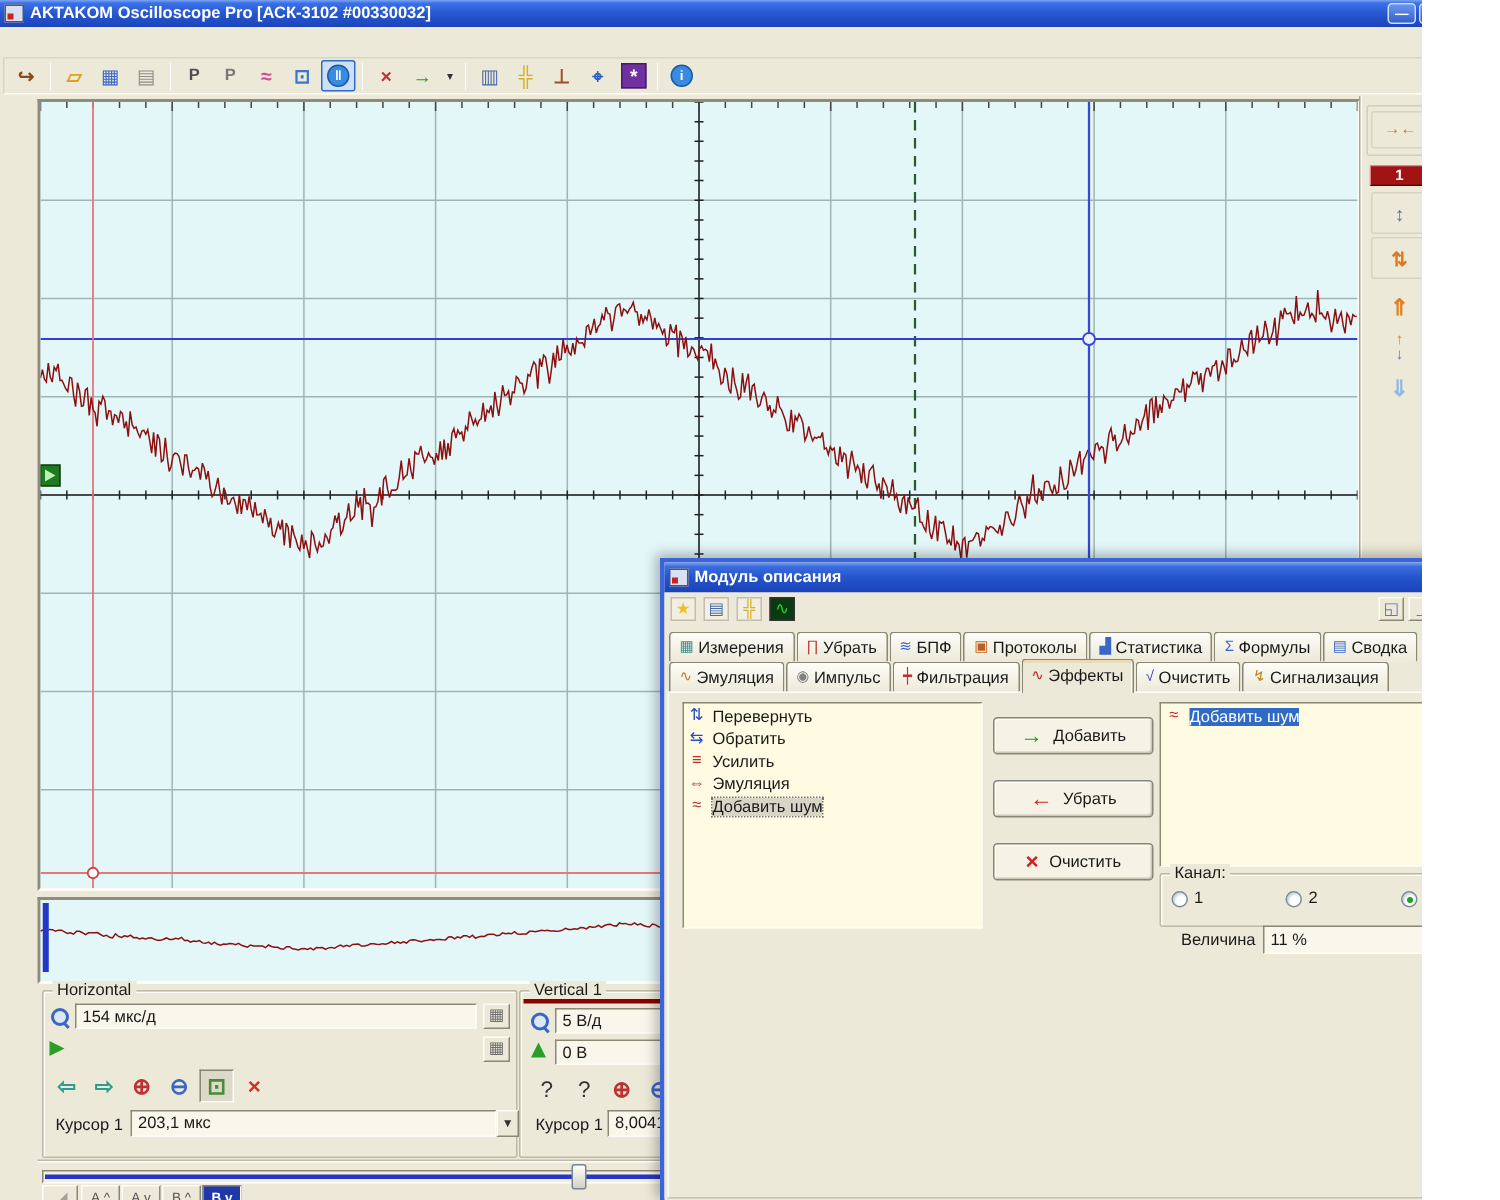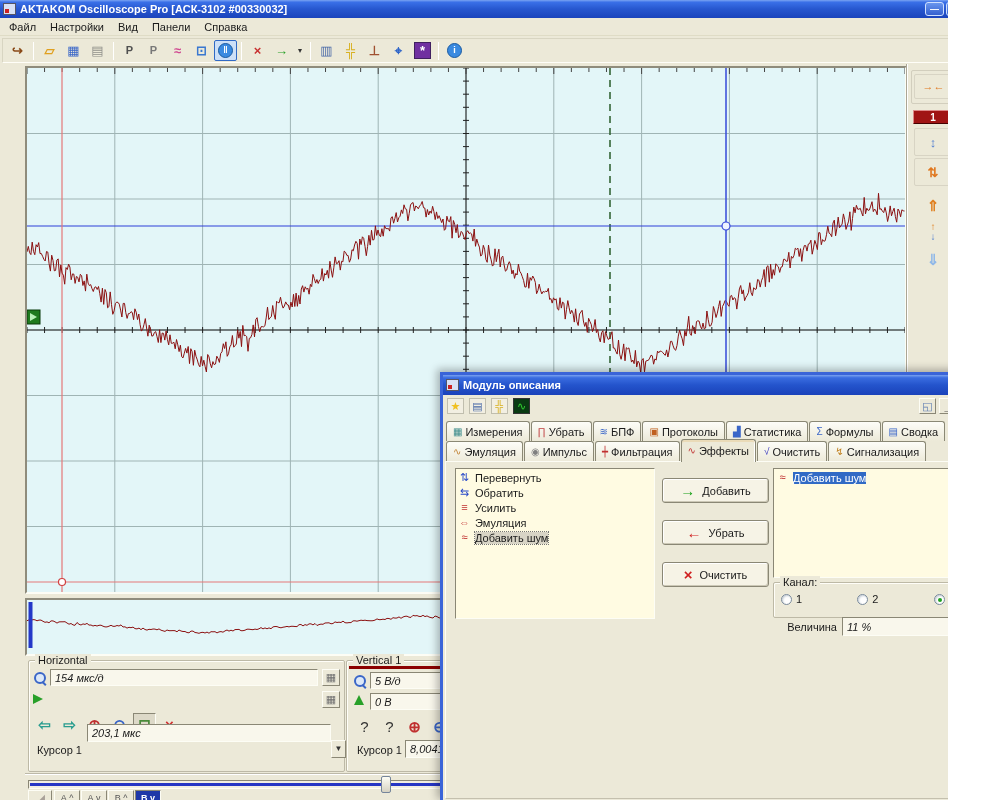--- a/index.html
+++ b/index.html
@@ -51,21 +51,21 @@
   .plotbox{position:absolute;left:25px;top:66px;width:882px;height:528px;
     border:2px solid;border-color:#8f8c7c #fdfdf5 #fdfdf5 #8f8c7c;background:#e3f6f8;}
   .ovbox{position:absolute;left:25px;top:598px;width:882px;height:58px;
     border:2px solid;border-color:#8f8c7c #fdfdf5 #fdfdf5 #8f8c7c;background:#e3f6f8;}
   .vsep{position:absolute;left:906px;top:64px;width:2px;height:736px;border-left:1px solid #aaa695;border-right:1px solid #fff;}
 
   
   .grp{position:absolute;border:1px solid #bdb9a6;border-radius:2px;box-shadow:inset 1px 1px 0 #fffef8;}
   .grp-legend{position:absolute;top:-7px;left:6px;background:#ece9d8;padding:0 3px;line-height:12px;}
   .fld{position:absolute;background:#f9f7ec;border:1px solid;border-color:#8a8775 #fdfdf5 #fdfdf5 #8a8775;
-    display:flex;align-items:center;padding-left:4px;font-style:italic;}
+    display:flex;align-items:center;padding-left:4px;}
   .sbtn{background:#ece9d8;border:1px solid;border-color:#fdfdf5 #8a8775 #8a8775 #fdfdf5;
     display:flex;align-items:center;justify-content:center;position:absolute;}
   .sbtn.sunk{border-color:#8a8775 #fdfdf5 #fdfdf5 #8a8775;background:#ddd9c8;}
   .ibtn{position:absolute;display:flex;align-items:center;justify-content:center;border:1px solid transparent;}
   .ibtn .icn{font-size:15px;}
   .lbx{position:absolute;background:#fffbe2;border:1px solid;border-color:#8a8775 #fdfdf5 #fdfdf5 #8a8775;overflow:hidden;padding:1px;}
   .lbx-item{display:flex;align-items:center;gap:4px;height:15px;padding-left:1px;}
   .lbx-item .icn{width:13px;font-size:11px;flex:none;}
   .hl-gray{background:#d8d4c6;outline:1px dotted #777;}
   .hl-blue{background:#316ac5;color:#fff;}
@@ -143,27 +143,20 @@
         </div>
       <div class="win-btn">
           <span class="icn" style="color: rgb(255, 255, 255);">□</span>
         </div>
       <div class="win-btn close">
           <span class="icn bold" style="color: rgb(255, 255, 255);">×</span>
         </div>
     </div>
   </div>
 
-  <div class="menubar" id="menubar">
-      <div class="menu-item">Файл</div>
-      <div class="menu-item">Настройки</div>
-      <div class="menu-item">Вид</div>
-      <div class="menu-item">Панели</div>
-      <div class="menu-item">Справка</div>
-    </div>
 
   <div class="toolbar-strip" id="tbstrip">
       <div class="tb-btn">
         <span class="icn bold" style="color: rgb(138, 74, 24);">↪</span>
       </div>
       <span class="tb-sep"></span>
       <div class="tb-btn">
         <span class="icn bold" style="color: rgb(224, 160, 32);">▱</span>
       </div>
       <div class="tb-btn">
@@ -477,21 +470,21 @@
     <div class="ibtn" style="left:79px;top:52px;width:23px;height:22px;">
         <span class="icn bold" style="color: rgb(58, 102, 200);">⊖</span>
       </div>
     <div class="ibtn sbtn sunk" style="left:104px;top:52px;width:23px;height:22px;">
         <span class="icn bold" style="color: rgb(74, 138, 58);">⊡</span>
       </div>
     <div class="ibtn" style="left:129px;top:52px;width:23px;height:22px;">
         <span class="icn bold" style="color: rgb(208, 48, 48);">×</span>
       </div>
     <span style="position:absolute;left:8px;top:83px;">Курсор 1</span>
-    <div class="fld" style="left:58px;top:63px;width:244px;height:18px;">203,1 мкс</div>
+    <div class="fld" style="left:58px;top:79px;width:244px;height:18px;">203,1 мкс</div>
     <div class="sbtn" style="left:302px;top:79px;width:15px;height:18px;">
         <span class="icn tiny" style="color: rgb(51, 51, 51);">▼</span>
       </div>
   </div>
 
   <div class="grp" style="left:346px;top:660px;width:317px;height:112px;">
     <span class="grp-legend">Vertical 1</span>
     <div style="position:absolute;left:2px;top:5px;width:310px;height:3px;background:#8b0000;"></div>
     <span class="mag" style="position:absolute;left:6px;top:13px;"></span>
     <div class="fld" style="left:23px;top:11px;width:266px;height:17px;">5 В/д</div>

